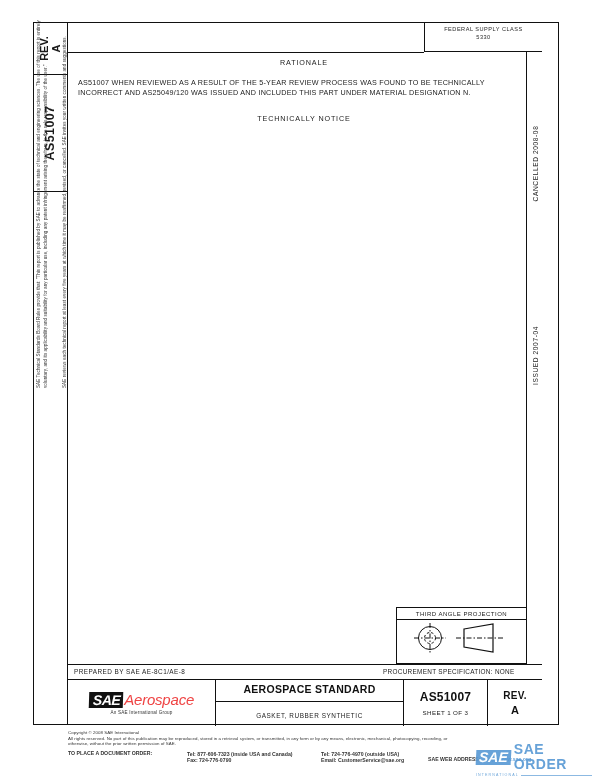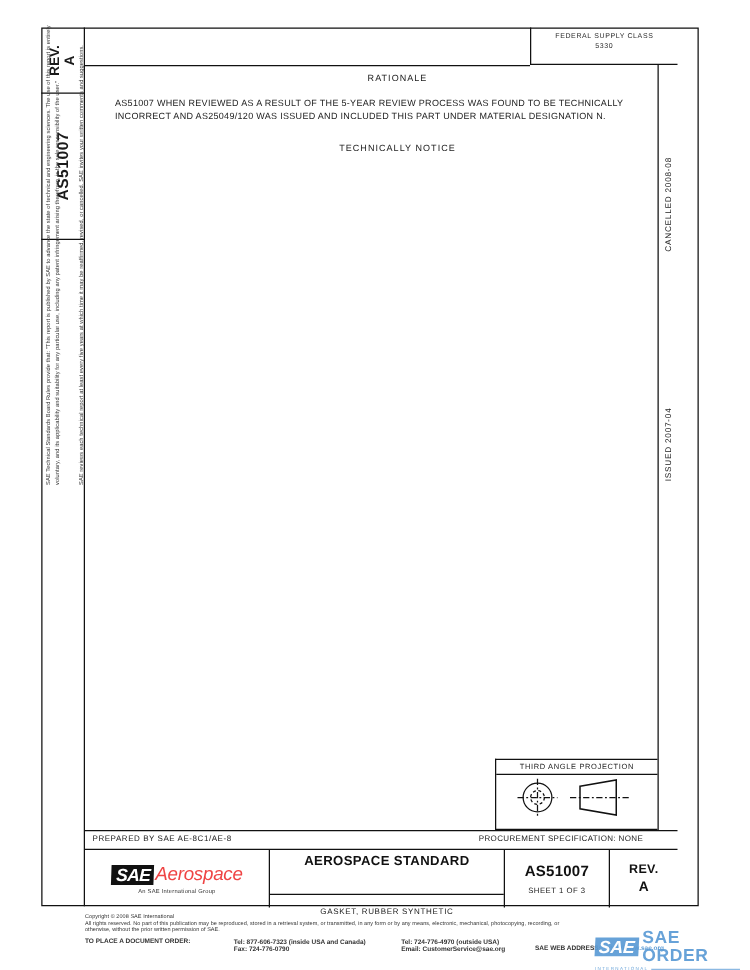--- a/index.html
+++ b/index.html
@@ -64,21 +64,21 @@
   .fsc-box .l2{font-size:5.6px;letter-spacing:.5px;color:#2a2a2a;margin-top:2px;}
 
   
   .top-rule{
     position:absolute;left:0;top:30px;width:356px;height:0;
     border-top:1.2px solid #111;
   }
 
   
   .content{
-    position:absolute;left:24px;top:36px;width:452px;
+    position:absolute;left:10px;top:36px;width:452px;
   }
   .center-head{
     text-align:center;font-size:7.2px;letter-spacing:.85px;margin:0 0 11px 0;color:#222;
   }
   .para{
     font-size:7.2px;line-height:10.2px;letter-spacing:.25px;color:#222;
     margin:0 0 16px 0;
   }
 
   
@@ -141,21 +141,21 @@
     letter-spacing:-.2px;
   }
   .sae-sub{font-size:4.6px;color:#333;letter-spacing:.2px;margin-top:2px;}
 
   .tb-title{
     position:absolute;left:148px;top:0;width:188px;height:46px;
     border-right:1.3px solid #111;box-sizing:border-box;
   }
   .tb-title-main{
     text-align:center;font-weight:bold;font-size:10.5px;letter-spacing:.3px;
-    padding-top:3px;padding-bottom:20px;border-bottom:1.4px solid #111;color:#111;
+    padding-top:3px;padding-bottom:6px;border-bottom:1.4px solid #111;color:#111;
   }
   .tb-title-sub{
     text-align:center;font-size:6.4px;letter-spacing:.55px;color:#222;padding-top:10px;
   }
 
   .tb-num{
     position:absolute;left:336px;top:0;width:84px;height:46px;
     border-right:1.3px solid #111;box-sizing:border-box;
     display:flex;flex-direction:column;align-items:center;justify-content:center;gap:5px;
   }

